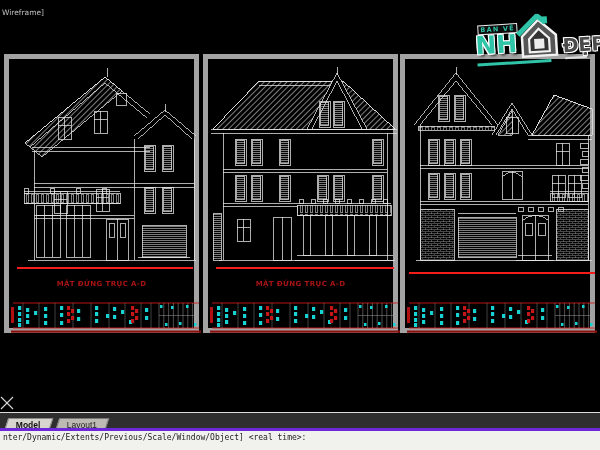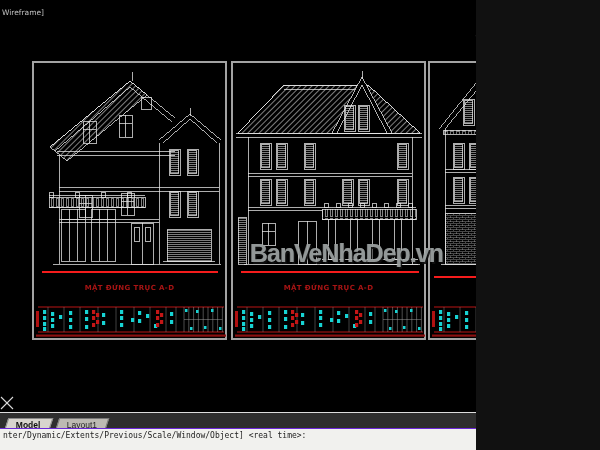--- a/index.html
+++ b/index.html
@@ -1,20 +1,20 @@
 <!DOCTYPE html>
 <html><head>
 <meta charset="utf-8">
 <style>
   html,body{margin:0;padding:0;background:#111;}
-  #screen{position:relative;width:476px;height:450px;background:#000;overflow:hidden;
+  #screen{position:relative;width:600px;height:450px;background:#000;overflow:hidden;
           font-family:"Liberation Sans",sans-serif;}
   .vplabel{position:absolute;left:2px;top:8px;font-size:7.5px;color:#c2c2c2;
            font-family:"DejaVu Sans",sans-serif;}
-  .panel{position:absolute;top:61px;width:195px;height:279px;border:2px solid #a3a3a3;box-sizing:border-box;margin-left:28px;}
+  .panel{position:absolute;top:54px;width:195px;height:279px;border:5px solid #a3a3a3;box-sizing:border-box;}
   #panel1{left:4px;} #panel2{left:203px;} #panel3{left:400px;}
   .house{position:absolute;left:1px;top:4px;}
   .ground{position:absolute;height:2px;background:#f51c1c;}
   .panel-title{position:absolute;top:221px;left:0;width:100%;text-align:center;font-size:7px;
                color:#a81414;font-family:"DejaVu Sans",sans-serif;letter-spacing:.4px;font-weight:bold;}
   .strip{position:absolute;left:2px;top:241px;width:190px;height:34px;}
   
   #watermark{position:absolute;left:250px;top:239px;z-index:5;font-size:25px;font-weight:bold;
              letter-spacing:-1px;color:#9aa0a0;opacity:.95;
              text-shadow:1.5px 1.5px 0 rgba(15,15,15,.95),-.5px -.5px 0 rgba(235,235,235,.4);}
@@ -38,21 +38,21 @@
   #tabbar{position:absolute;left:0;top:412px;width:600px;height:16px;background:#2e2e2e;
           border-top:1px solid #ddd;box-sizing:border-box;}
   .tabs{position:absolute;left:6px;top:1px;height:14px;white-space:nowrap;}
   .tab{display:inline-block;height:13px;line-height:13px;padding:0 9px;margin-right:2px;
        transform:skewX(-18deg);font-size:8.5px;}
   .tab>span{display:inline-block;transform:skewX(18deg);}
   .tab.active{background:#d8d5ce;color:#111;font-weight:bold;border:1px solid #888;border-bottom:none;}
   .tab.inactive{background:#bdbab3;color:#222;border:1px solid #777;border-bottom:none;}
   
   #cmd{position:absolute;left:0;top:428px;width:600px;height:22px;background:#f1f1ee;
-       border-top:1px solid #6d28d9;box-sizing:border-box;
+       border-top:3px solid #6d28d9;box-sizing:border-box;
        font-family:"DejaVu Sans Mono",monospace;font-size:8px;color:#1c1c1c;line-height:9px;
        padding:2px 0 0 3px;}
   #cmd div{white-space:pre;}
 </style>
 </head>
 <body>
 
 <div id="screen">
 
   <div class="vplabel">Wireframe]</div>
@@ -453,21 +453,20 @@
           <rect x="124" y="16" width="3.2" height="4" fill="#c41616"></rect>
           <rect x="149" y="5" width="2.5" height="3" fill="#17d3d3"></rect>
           <rect x="154" y="23" width="2.5" height="3" fill="#17d3d3"></rect>
           <rect x="160" y="6" width="2.5" height="3" fill="#17d3d3"></rect>
           <rect x="168" y="22" width="2.5" height="3" fill="#17d3d3"></rect>
           <rect x="175" y="5" width="2.5" height="3" fill="#17d3d3"></rect>
           <rect x="183" y="23" width="2.5" height="3" fill="#17d3d3"></rect>
         </svg></div>
   </div>
 
-  <div id="watermark">BanVeNhaDep.vn</div>
 
   <div id="logo">
     <span class="logo-top">BẢN VẼ</span>
     <span class="logo-main">NH</span>
     <svg class="logo-house" width="44" height="46" viewBox="0 0 44 46">
       <path d="M6,22 L23,6 L40,22 L40,42 L6,42 Z" fill="#565656" stroke="#f2f2f2" stroke-width="2.5"></path>
       <path d="M2,20 L22,2 L30,9" stroke="#2fc3a8" stroke-width="5" fill="none"></path>
       <rect x="27" y="3" width="5" height="7" fill="#2fc3a8"></rect>
       <path d="M13,25 L23,15 L33,25 L33,38 L13,38 Z" fill="#333333" stroke="#f2f2f2" stroke-width="2.2"></path>
       <rect x="18" y="25" width="10" height="10" fill="#ececec"></rect>

